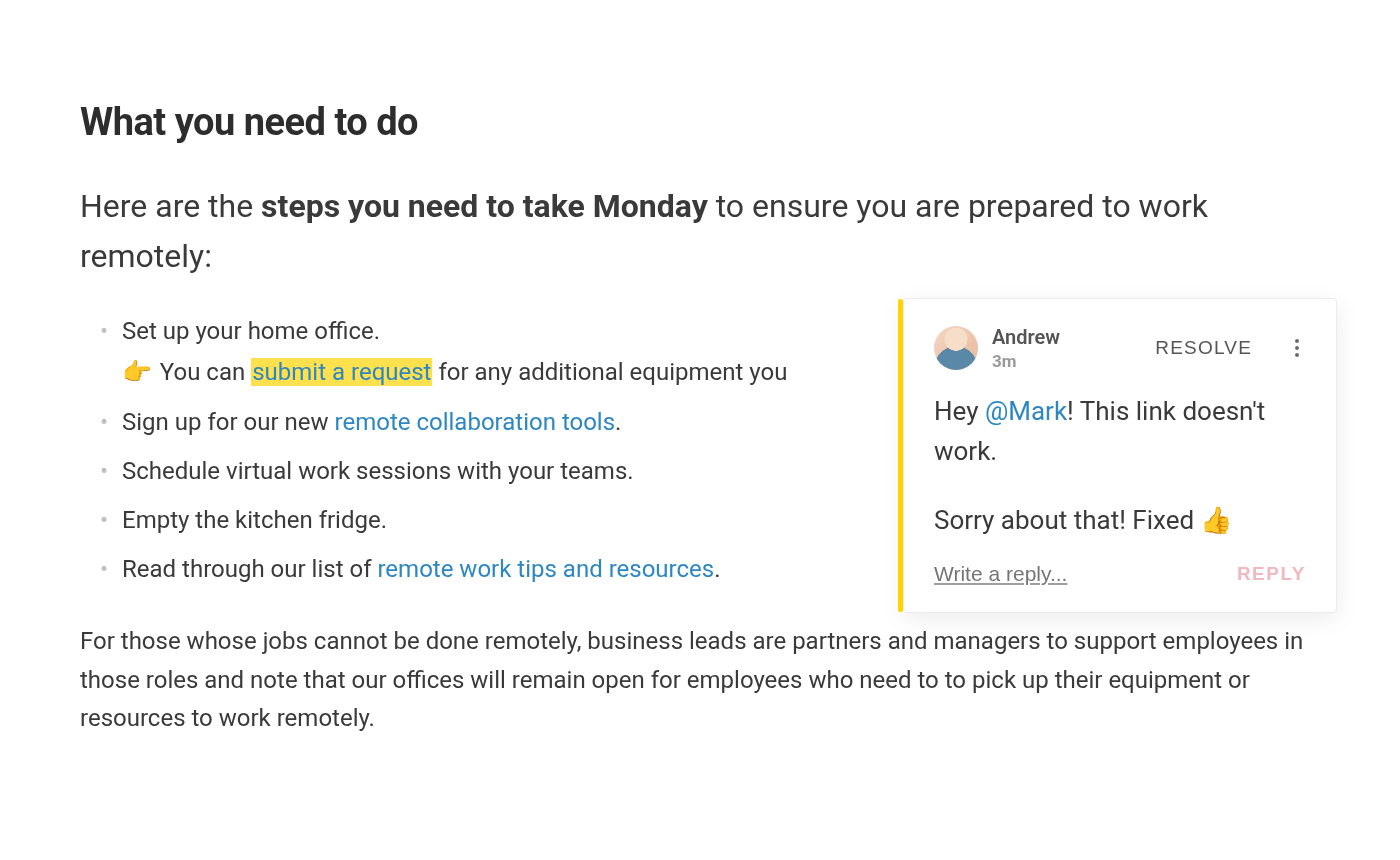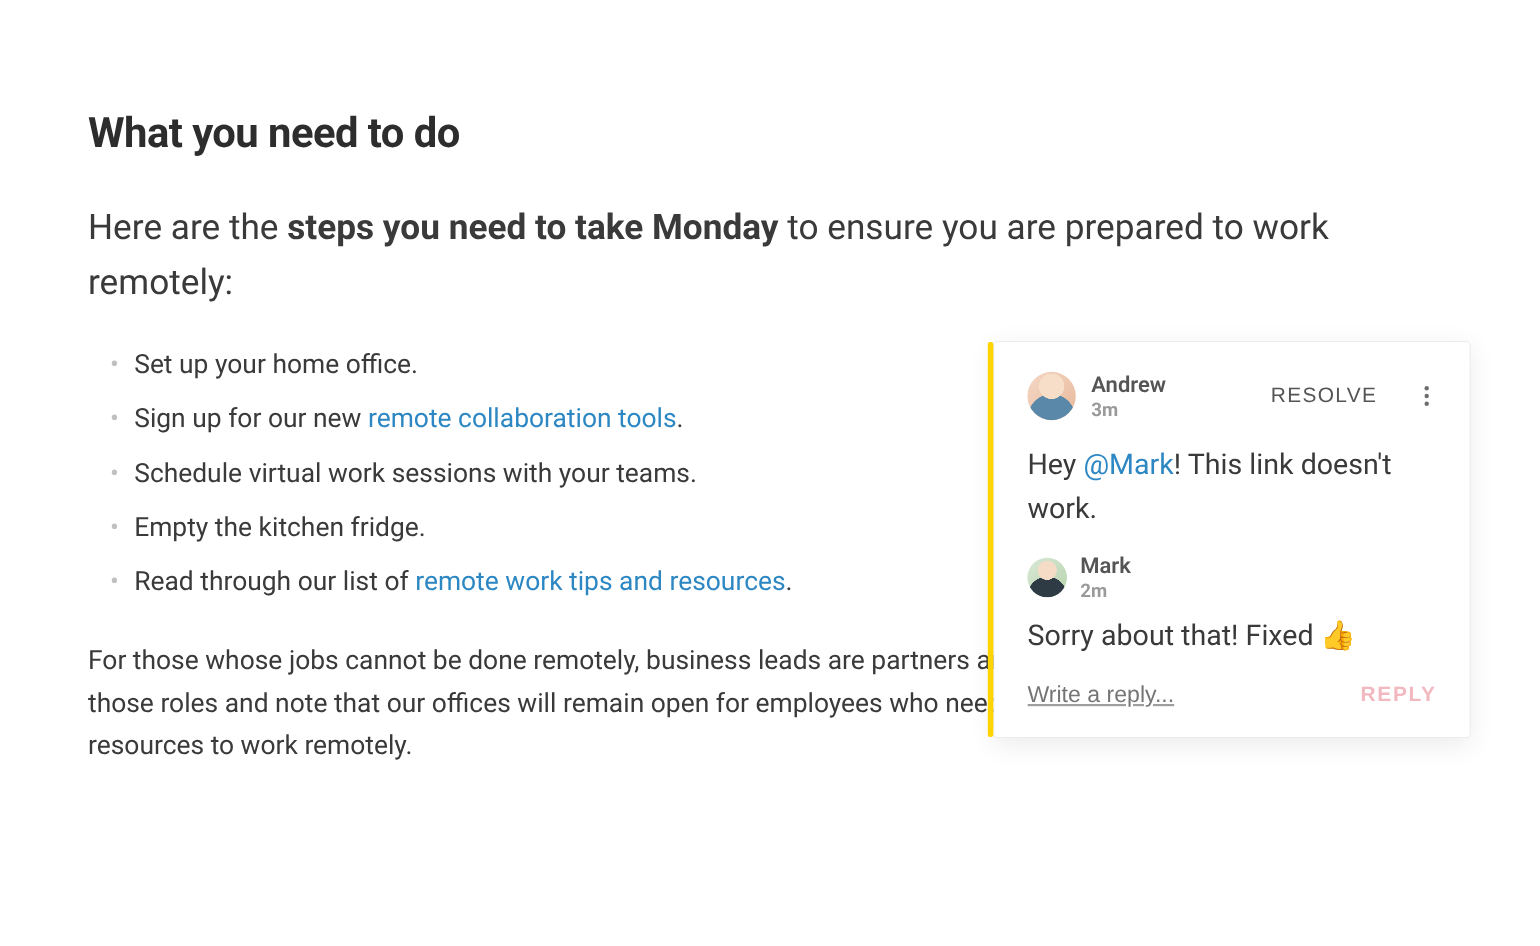--- a/index.html
+++ b/index.html
@@ -72,21 +72,21 @@
 
   p.follow {
     font-size: 24px;
     line-height: 1.6;
     color: #3a3a3a;
   }
 
   
   .comment-panel {
     position: absolute;
-    top: 310px;
+    top: 298px;
     left: 903px;
     width: 434px;
     background: #ffffff;
     border: 1px solid #ececec;
     border-radius: 4px;
     box-shadow: 0 6px 24px rgba(0,0,0,0.08);
   }
   .sel-indicator {
     position: absolute;
     left: -6px;
@@ -175,20 +175,23 @@
 
   <h2 class="heading">What you need to do</h2>
 
   <p class="intro">
     <span>Here are the </span><span class="bold">steps you need to take Monday</span><span> to ensure you are prepared to work remotely:</span>
   </p>
 
   <ul class="steps">
     <li>
       <span>Set up your home office.</span>
+      <span class="subline">
+        <span class="emoji">👉</span><span> You can </span><span class="highlight"><a class="doclink">submit a request</a></span><span> for any additional equipment you</span>
+      </span>
     </li>
     <li>
       <span>Sign up for our new </span><a class="doclink">remote collaboration tools</a><span>.</span>
     </li>
     <li>Schedule virtual work sessions with your teams.</li>
     <li>Empty the kitchen fridge.</li>
     <li>
       <span>Read through our list of </span><a class="doclink">remote work tips and resources</a><span>.</span>
     </li>
   </ul>
@@ -213,27 +216,20 @@
               <span></span>
           </div>
         </div>
       </div>
       <div class="c-body">
         <span>Hey </span><span class="mention">@Mark</span><span>! This link doesn't work.</span>
       </div>
     </div>
 
     <div class="reply-block">
-      <div class="c-head">
-        <div class="avatar mark small"></div>
-        <div class="c-meta">
-          <span class="c-author">Mark</span>
-          <span class="c-time">2m</span>
-        </div>
-      </div>
       <div class="c-body" style="margin-top:10px;">Sorry about that! Fixed 👍</div>
     </div>
 
     <div class="reply-row">
       <input class="reply-input" placeholder="Write a reply..." style="">
       <button class="reply-btn">REPLY</button>
     </div>
   </div>
 
 </div>

